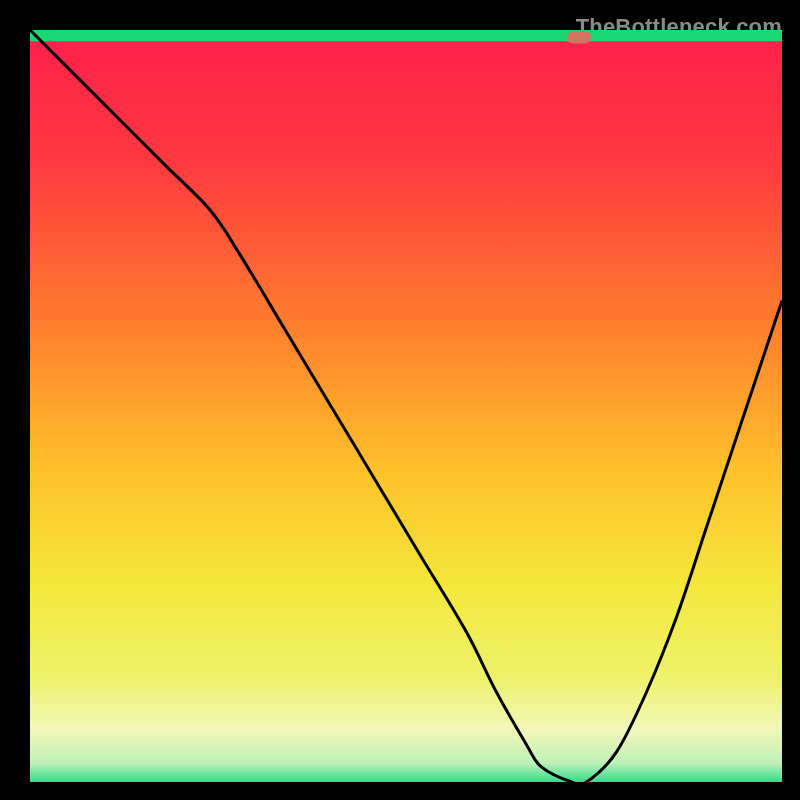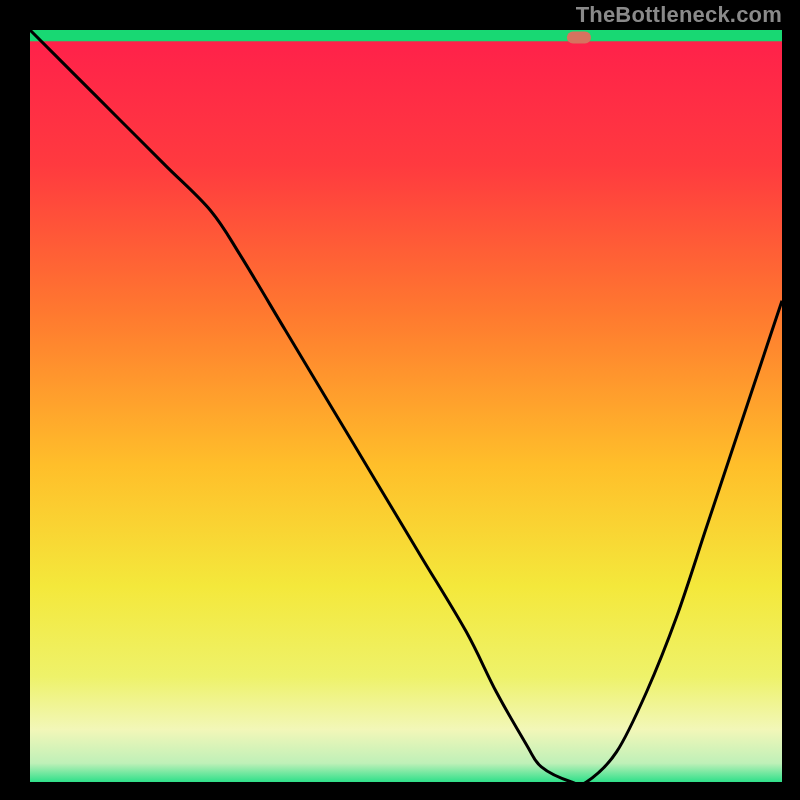--- a/index.html
+++ b/index.html
@@ -11,21 +11,21 @@
     overflow: hidden;
   }
   .stage {
     position: relative;
     width: 800px;
     height: 800px;
     background: #000;
   }
   .watermark {
     position: absolute;
-    top: 2px;
+    top: 14px;
     right: 18px;
     font-family: Arial, Helvetica, sans-serif;
     font-size: 22px;
     font-weight: 600;
     color: #8a8a8a;
     letter-spacing: 0.2px;
     user-select: none;
   }
   svg.chart {
     position: absolute;

